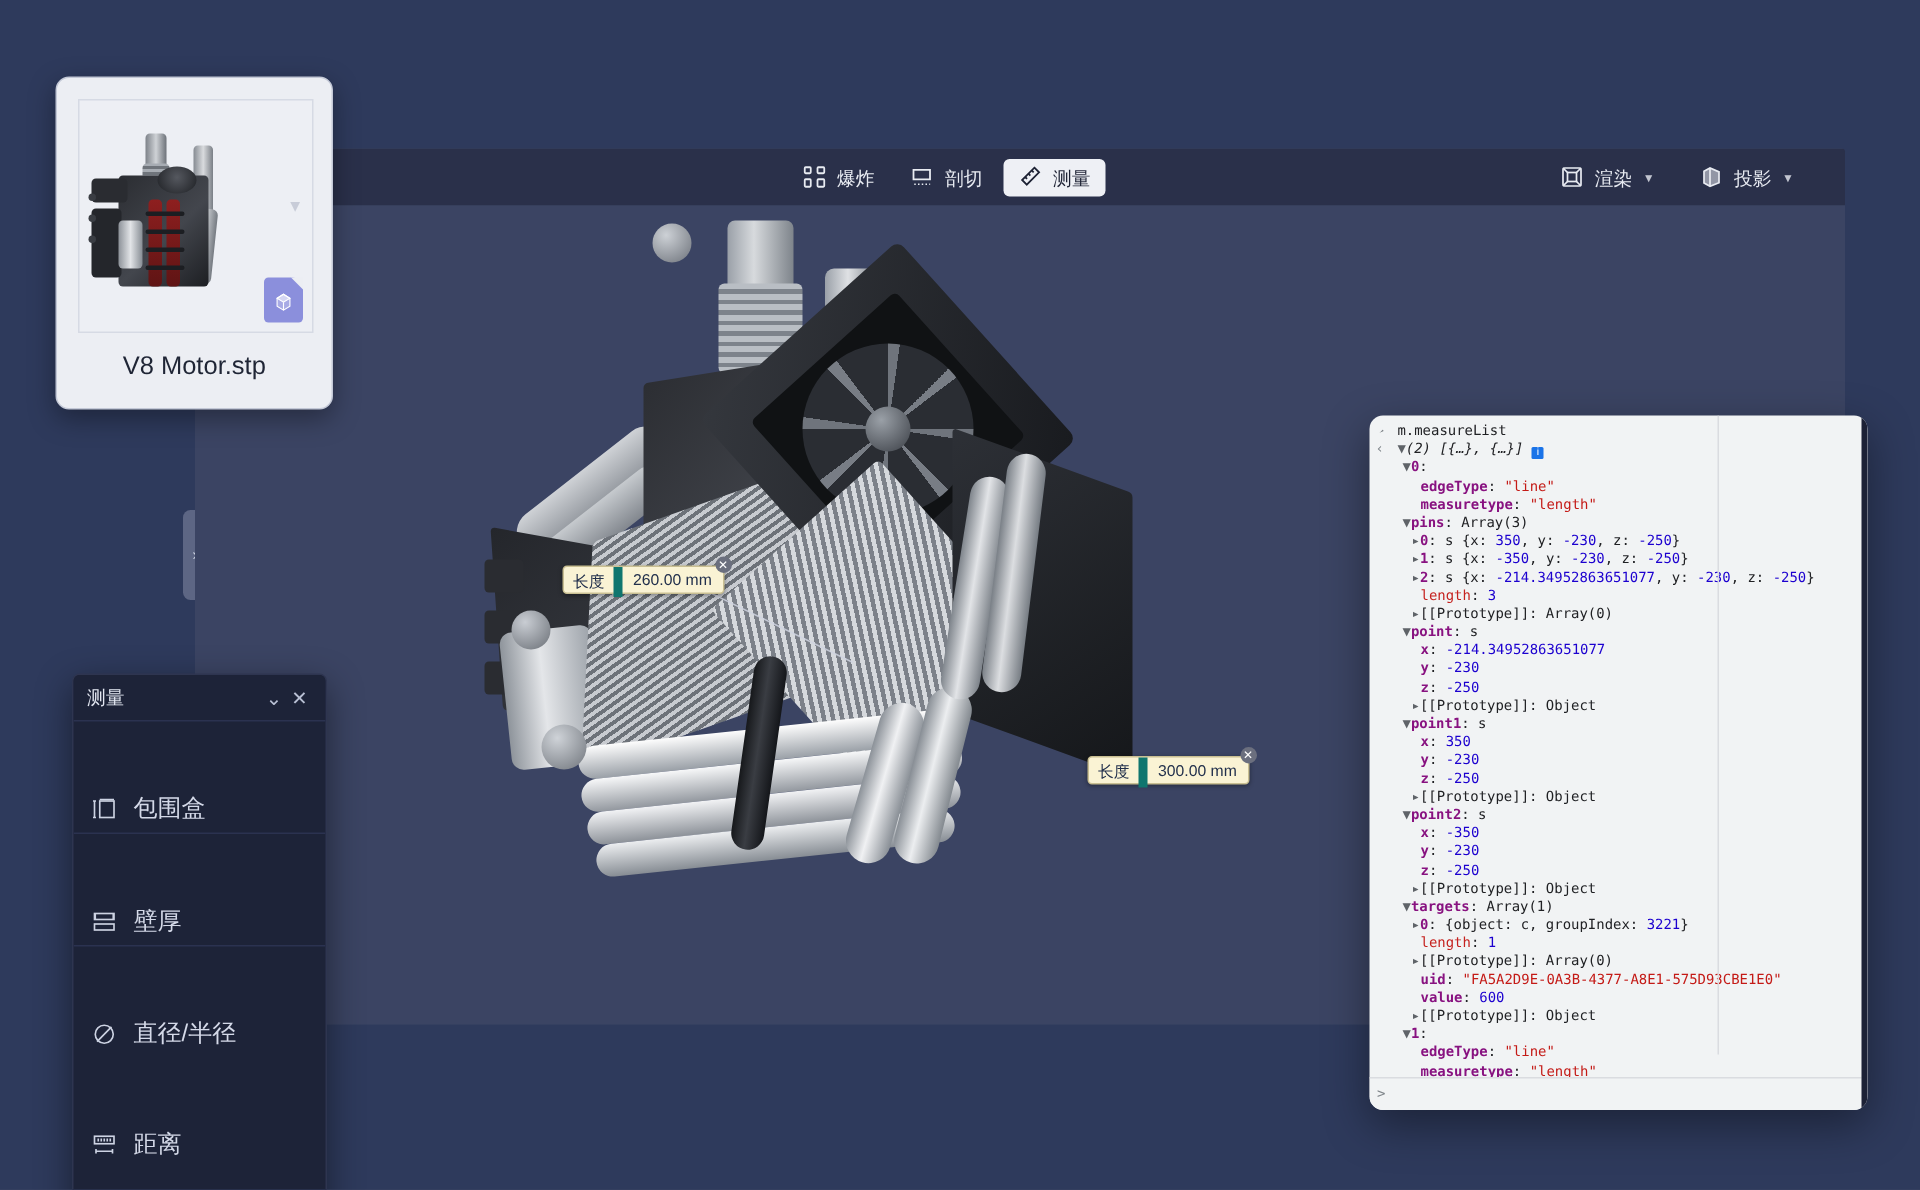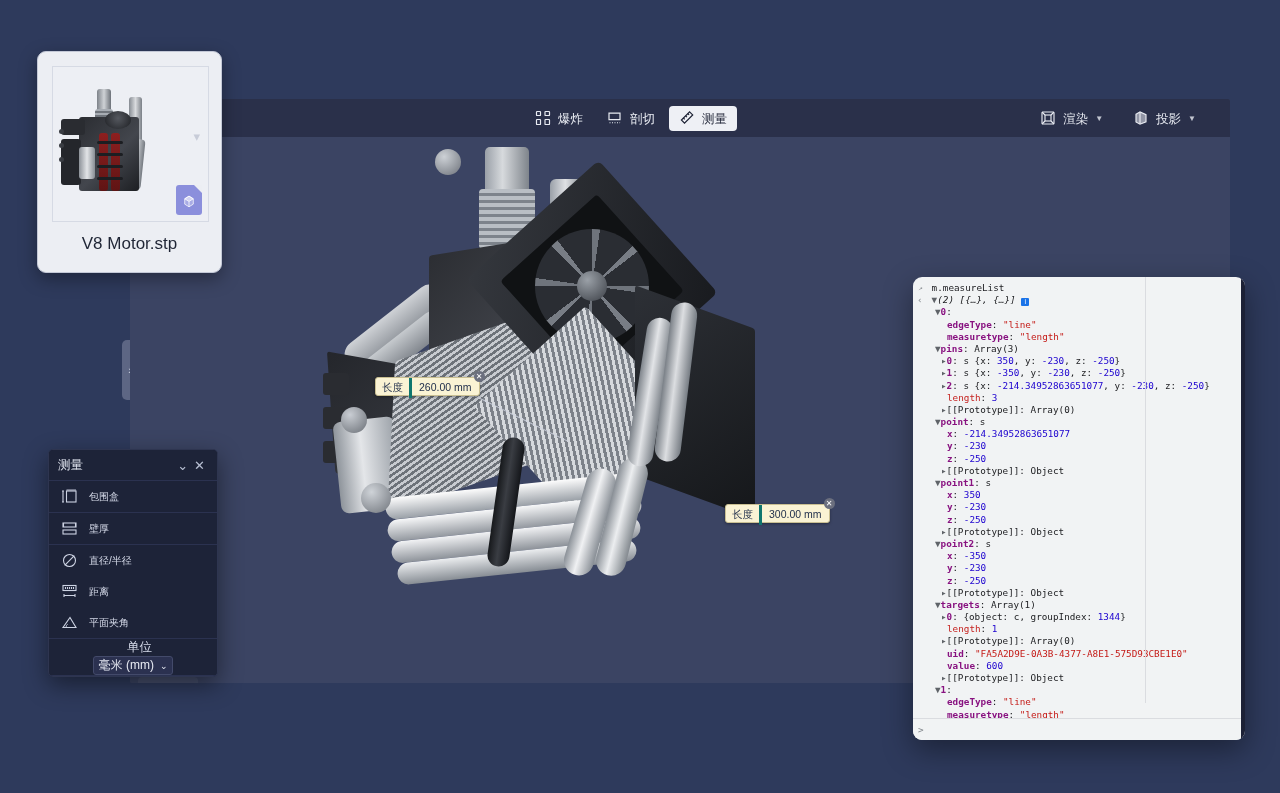--- a/index.html
+++ b/index.html
@@ -51,21 +51,21 @@
   .measure-label {
     position: absolute;
     display: flex; align-items: stretch;
     background: #faf3d4; border: 1px solid #c9bf92;
     border-radius: 3px; height: 19px;
     font-size: 10.5px; color: #22304c;
     box-shadow: 0 1px 3px rgba(0,0,0,.35);
   }
   .measure-label .ml-k {
     padding: 10px 6px; display: flex; align-items: center;
-    border-right: 3px solid #0f766e;
+    border-right: 6px solid #0f766e;
   }
   .measure-label .ml-v { padding: 0 7px; display: flex; align-items: center; font-variant-numeric: tabular-nums; }
   .ml-close {
     position: absolute; right: -6px; top: -7px;
     width: 11px; height: 11px; border-radius: 50%;
     background: #6b6f7e; color: #fff;
     font-size: 8px; line-height: 11px; text-align: center;
     cursor: pointer;
   }
   .leader { position: absolute; background: #cfd4e0; height: 1px; transform-origin: 0 0; opacity: .85; }
@@ -141,21 +141,21 @@
   #mp-head {
     height: 30px; display: flex; align-items: center;
     padding: 0 9px; color: #e4e8f2; font-size: 12.5px;
     background: #1d2338;
   }
   #mp-head .sp { flex: 1; }
   #mp-head .hi { color: #b9c0d4; cursor: pointer; padding: 0 3px; font-size: 13px; }
   .mp-div { height: 1px; background: #2b3250; }
   .mp-row {
     display: flex; align-items: center; height: 31px;
-    color: #d4d9e8; font-size: 10px; cursor: pointer;
+    color: #d4d9e8; font-size: 16px; cursor: pointer; margin-top: 43px;
   }
   .mp-row .ic {
     width: 40px; display: flex; align-items: center; justify-content: center;
     flex: none;
   }
   .mp-row.sel { background: #eef0f6; color: #3a5bd9; }
   .mp-row.sel .ic svg { color: #3a5bd9; }
   .mp-ico { width: 17px; height: 17px; color: #cdd3e3; display: block; }
   #mp-unit {
     display: flex; align-items: center; height: 36px; color: #d4d9e8; font-size: 12.5px; flex-direction: column;
@@ -496,21 +496,21 @@
       <div class="cline"><span style="display:inline-block;width:30px"></span><span class="keyb">x</span><span class="plain">: </span><span class="num">350</span></div>
       <div class="cline"><span style="display:inline-block;width:30px"></span><span class="keyb">y</span><span class="plain">: </span><span class="num">-230</span></div>
       <div class="cline"><span style="display:inline-block;width:30px"></span><span class="keyb">z</span><span class="plain">: </span><span class="num">-250</span></div>
       <div class="cline"><span style="display:inline-block;width:24px"></span><span class="tri">▸</span><span class="plain">[[Prototype]]: Object</span></div>
       <div class="cline"><span style="display:inline-block;width:18px"></span><span class="tri">▼</span><span class="keyb">point2</span><span class="plain">: s</span></div>
       <div class="cline"><span style="display:inline-block;width:30px"></span><span class="keyb">x</span><span class="plain">: </span><span class="num">-350</span></div>
       <div class="cline"><span style="display:inline-block;width:30px"></span><span class="keyb">y</span><span class="plain">: </span><span class="num">-230</span></div>
       <div class="cline"><span style="display:inline-block;width:30px"></span><span class="keyb">z</span><span class="plain">: </span><span class="num">-250</span></div>
       <div class="cline"><span style="display:inline-block;width:24px"></span><span class="tri">▸</span><span class="plain">[[Prototype]]: Object</span></div>
       <div class="cline"><span style="display:inline-block;width:18px"></span><span class="tri">▼</span><span class="keyb">targets</span><span class="plain">: Array(1)</span></div>
-      <div class="cline"><span style="display:inline-block;width:24px"></span><span class="tri">▸</span><span class="keyb">0</span><span class="plain">: {object: c, groupIndex: <span class="num">1344</span>}</span></div>
+      <div class="cline"><span style="display:inline-block;width:24px"></span><span class="tri">▸</span><span class="keyb">0</span><span class="plain">: {object: c, groupIndex: <span class="num">3221</span>}</span></div>
       <div class="cline"><span style="display:inline-block;width:30px"></span><span class="lenk">length</span><span class="plain">: </span><span class="num">1</span></div>
       <div class="cline"><span style="display:inline-block;width:24px"></span><span class="tri">▸</span><span class="plain">[[Prototype]]: Array(0)</span></div>
       <div class="cline"><span style="display:inline-block;width:30px"></span><span class="keyb">uid</span><span class="plain">: </span><span class="str">"FA5A2D9E-0A3B-4377-A8E1-575D93CBE1E0"</span></div>
       <div class="cline"><span style="display:inline-block;width:30px"></span><span class="keyb">value</span><span class="plain">: </span><span class="num">600</span></div>
       <div class="cline"><span style="display:inline-block;width:24px"></span><span class="tri">▸</span><span class="plain">[[Prototype]]: Object</span></div>
       <div class="cline"><span style="display:inline-block;width:18px"></span><span class="tri">▼</span><span class="keyb">1</span><span class="plain">:</span></div>
       <div class="cline"><span style="display:inline-block;width:30px"></span><span class="keyb">edgeType</span><span class="plain">: </span><span class="str">"line"</span></div>
       <div class="cline"><span style="display:inline-block;width:30px"></span><span class="keyb">measuretype</span><span class="plain">: </span><span class="str">"length"</span></div>
       <div class="cline"><span style="display:inline-block;width:24px"></span><span class="tri">▸</span><span class="keyb">pins</span><span class="plain">: (<span class="num">3</span>) [s, s, s]</span></div>
       <div class="cline"><span style="display:inline-block;width:24px"></span><span class="tri">▸</span><span class="keyb">point</span><span class="plain">: s {x: <span class="num">87.54824240582198</span>, y: <span class="num">175.32609558105398</span>, z: </span></div>

